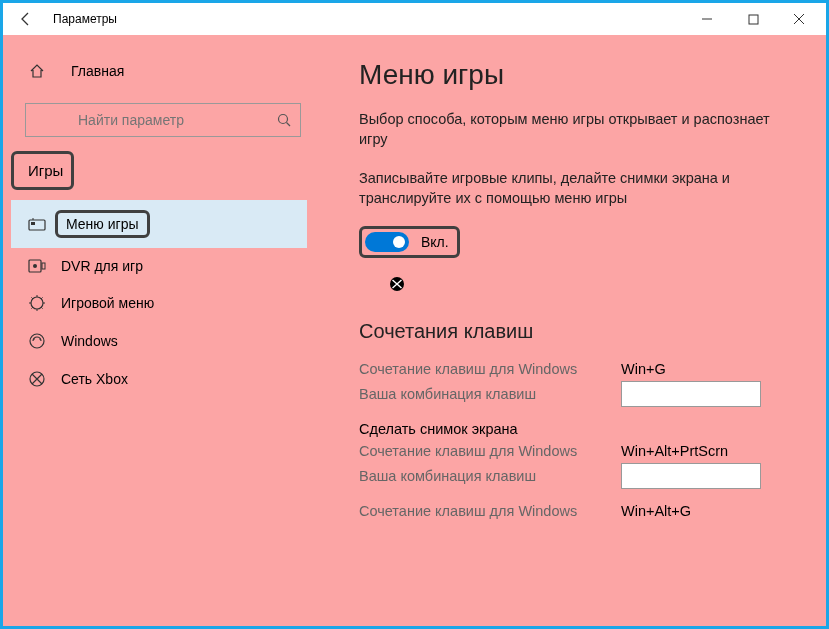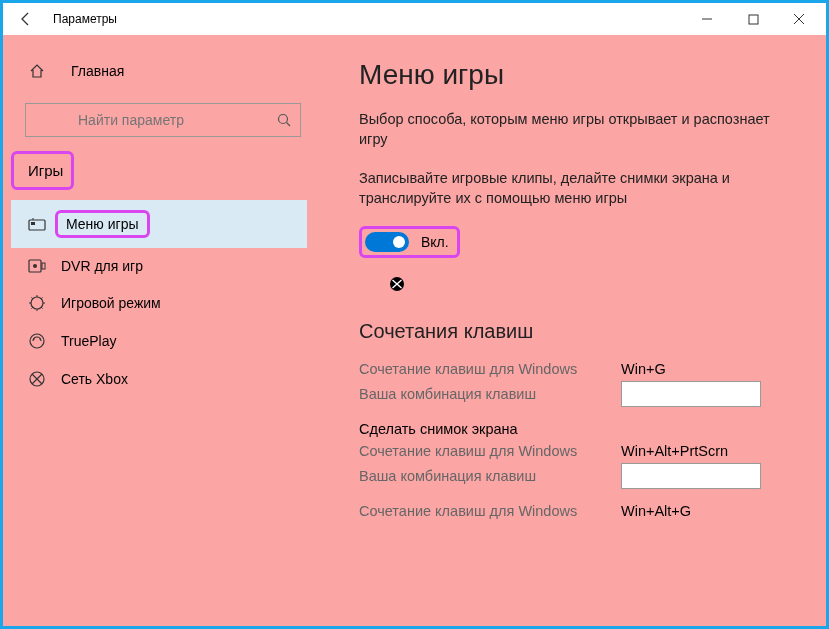--- a/index.html
+++ b/index.html
@@ -15,21 +15,21 @@
   .home-row { display: flex; align-items: center; padding: 8px 8px 8px 16px; cursor: pointer; }
   .home-row .icon { width: 20px; display: flex; justify-content: center; }
   .home-row .label { margin-left: 24px; font-size: 14px; }
   .searchbox { margin: 16px 6px 14px 14px; height: 34px; border: 1px solid #999; display: flex; align-items: center; padding: 0 8px; }
   .searchbox input { flex: 1; border: none; outline: none; font-size: 14px; background: transparent; margin-left: 44px; }
   .section-header { font-size: 15px; padding: 8px 8px 8px 14px; margin-bottom: 6px; position: relative; display: inline-block; }
   .nav-item { display: flex; align-items: center; padding: 10px 8px 10px 16px; cursor: pointer; }
   .nav-item .icon { width: 20px; display: flex; justify-content: center; color: #333; }
   .nav-item .label { margin-left: 14px; font-size: 14px; color: #000; }
   .nav-item.active { background: #d9eaf5; }
-  .highlight-red { border: 3px solid #d946ef; border-radius: 6px; position: relative; display: inline-block; }
+  .highlight-red { border: 3px solid #404040; border-radius: 6px; position: relative; display: inline-block; }
   .content { flex: 1; padding: 24px 20px 0 36px; overflow: hidden; }
   .content h1 { font-size: 28px; font-weight: 400; color: #222; margin-bottom: 18px; }
   .content .desc { font-size: 14.5px; color: #222; line-height: 1.4; margin-bottom: 18px; max-width: 440px; }
   .toggle { width: 44px; height: 20px; border-radius: 10px; background: #0078d7; position: relative; margin-right: 12px; display: flex; align-items: center; }
   .toggle .knob { width: 12px; height: 12px; border-radius: 50%; background: #fff; position: absolute; right: 4px; }
   .toggle-label { font-size: 14px; }
   .check-row { display: flex; align-items: flex-start; margin-bottom: 8px; max-width: 450px; }
   .check { width: 20px; height: 20px; background: #0078d7; display: flex; align-items: center; justify-content: center; flex-shrink: 0; margin-right: 10px; }
   .check svg { stroke: #fff; }
   .check-row .text { font-size: 14.5px; line-height: 1.4; }
@@ -121,33 +121,33 @@
         <span class="label">DVR для игр</span>
       </div>
 
       <div class="nav-item">
         <span class="icon">
           <svg width="18" height="18" viewBox="0 0 18 18">
               <circle cx="9" cy="9" r="6" stroke="#333" stroke-width="1.2" fill="none"></circle>
               <path d="M9 3 V1 M9 17 V15 M3 9 H1 M17 9 H15 M4.8 4.8 L3.4 3.4 M13.2 13.2 L14.6 14.6 M4.8 13.2 L3.4 14.6 M13.2 4.8 L14.6 3.4" stroke="#333" stroke-width="1"></path>
             </svg>
         </span>
-        <span class="label">Игровой режим</span>
+        <span class="label">Игровой меню</span>
       </div>
 
       <div class="nav-item">
         <span class="icon">
           <svg width="18" height="18" viewBox="0 0 18 18">
               <circle cx="9" cy="9" r="7" stroke="#333" stroke-width="1.2" fill="none"></circle>
               <path d="M5 9 A4 4 0 0 1 13 9" stroke="#333" stroke-width="1.2" fill="none"></path>
               <circle cx="6" cy="7" r="0.8" fill="#333"></circle>
               <circle cx="12" cy="7" r="0.8" fill="#333"></circle>
             </svg>
         </span>
-        <span class="label">TruePlay</span>
+        <span class="label">Windows</span>
       </div>
 
       <div class="nav-item">
         <span class="icon">
           <svg width="18" height="18" viewBox="0 0 18 18">
               <circle cx="9" cy="9" r="7" stroke="#333" stroke-width="1.2" fill="none"></circle>
               <path d="M4 4 Q9 9 14 14 M14 4 Q9 9 4 14" stroke="#333" stroke-width="1.2" fill="none"></path>
             </svg>
         </span>
         <span class="label">Сеть Xbox</span>

